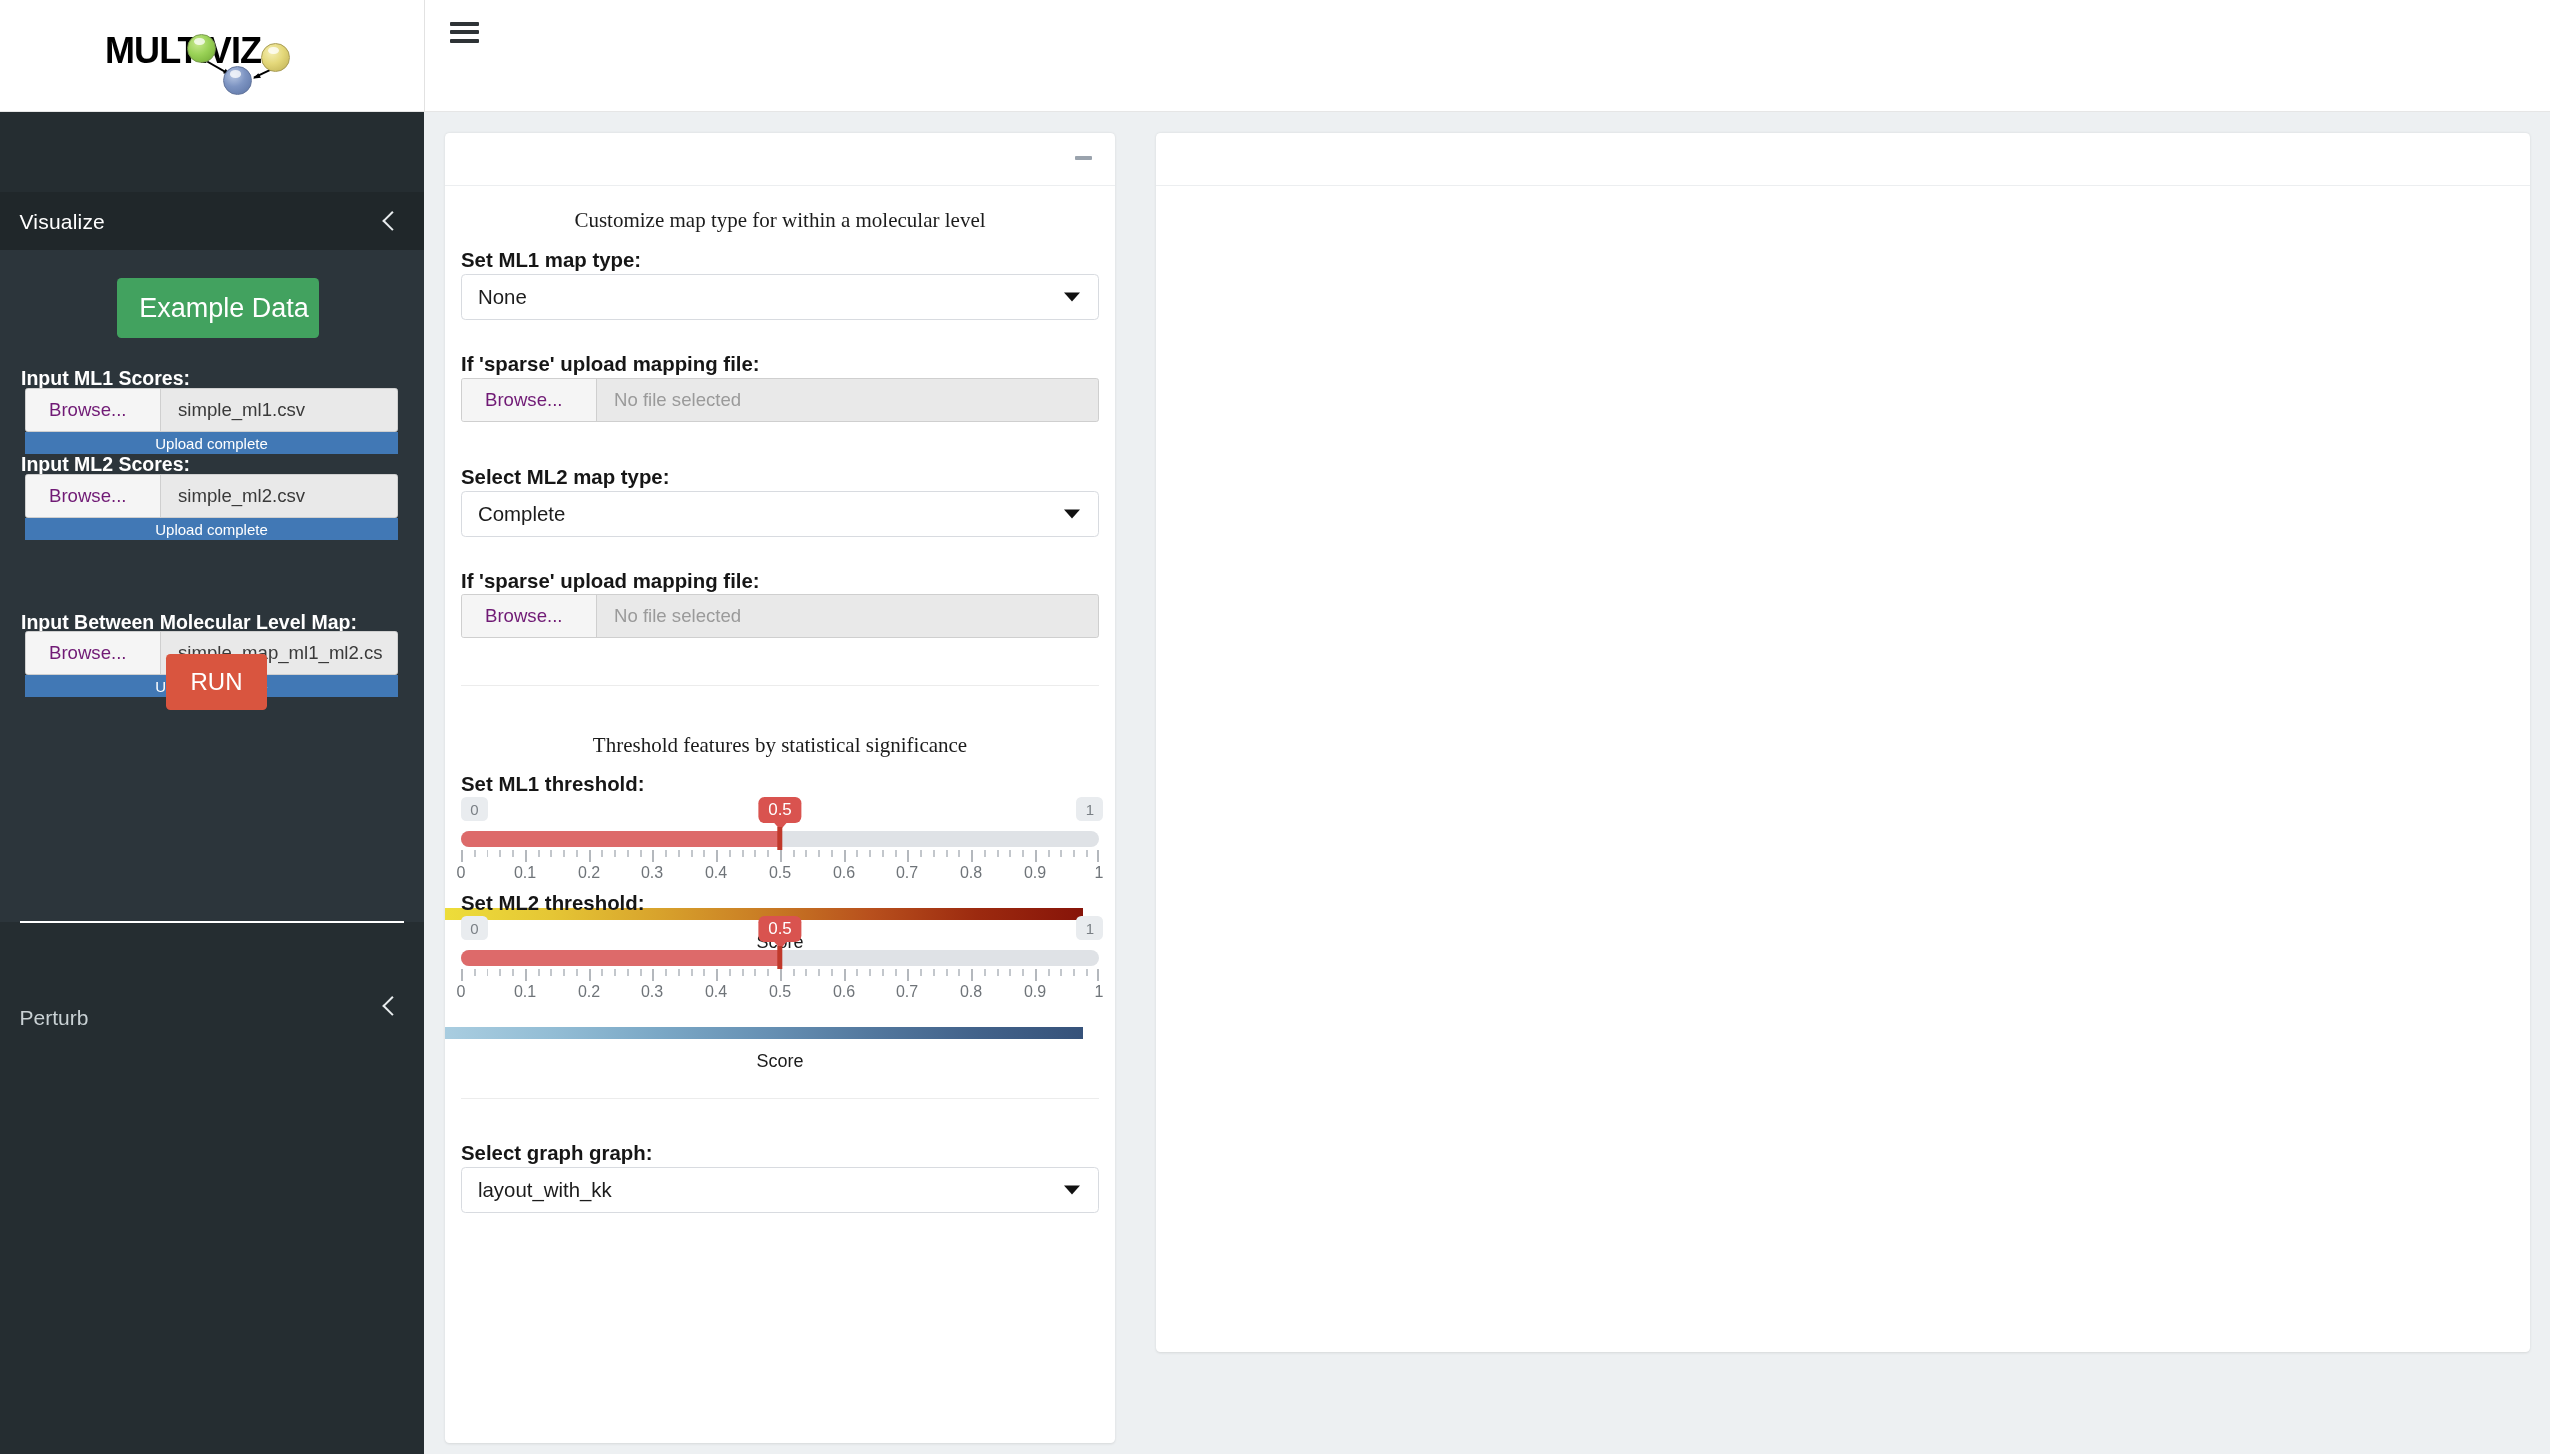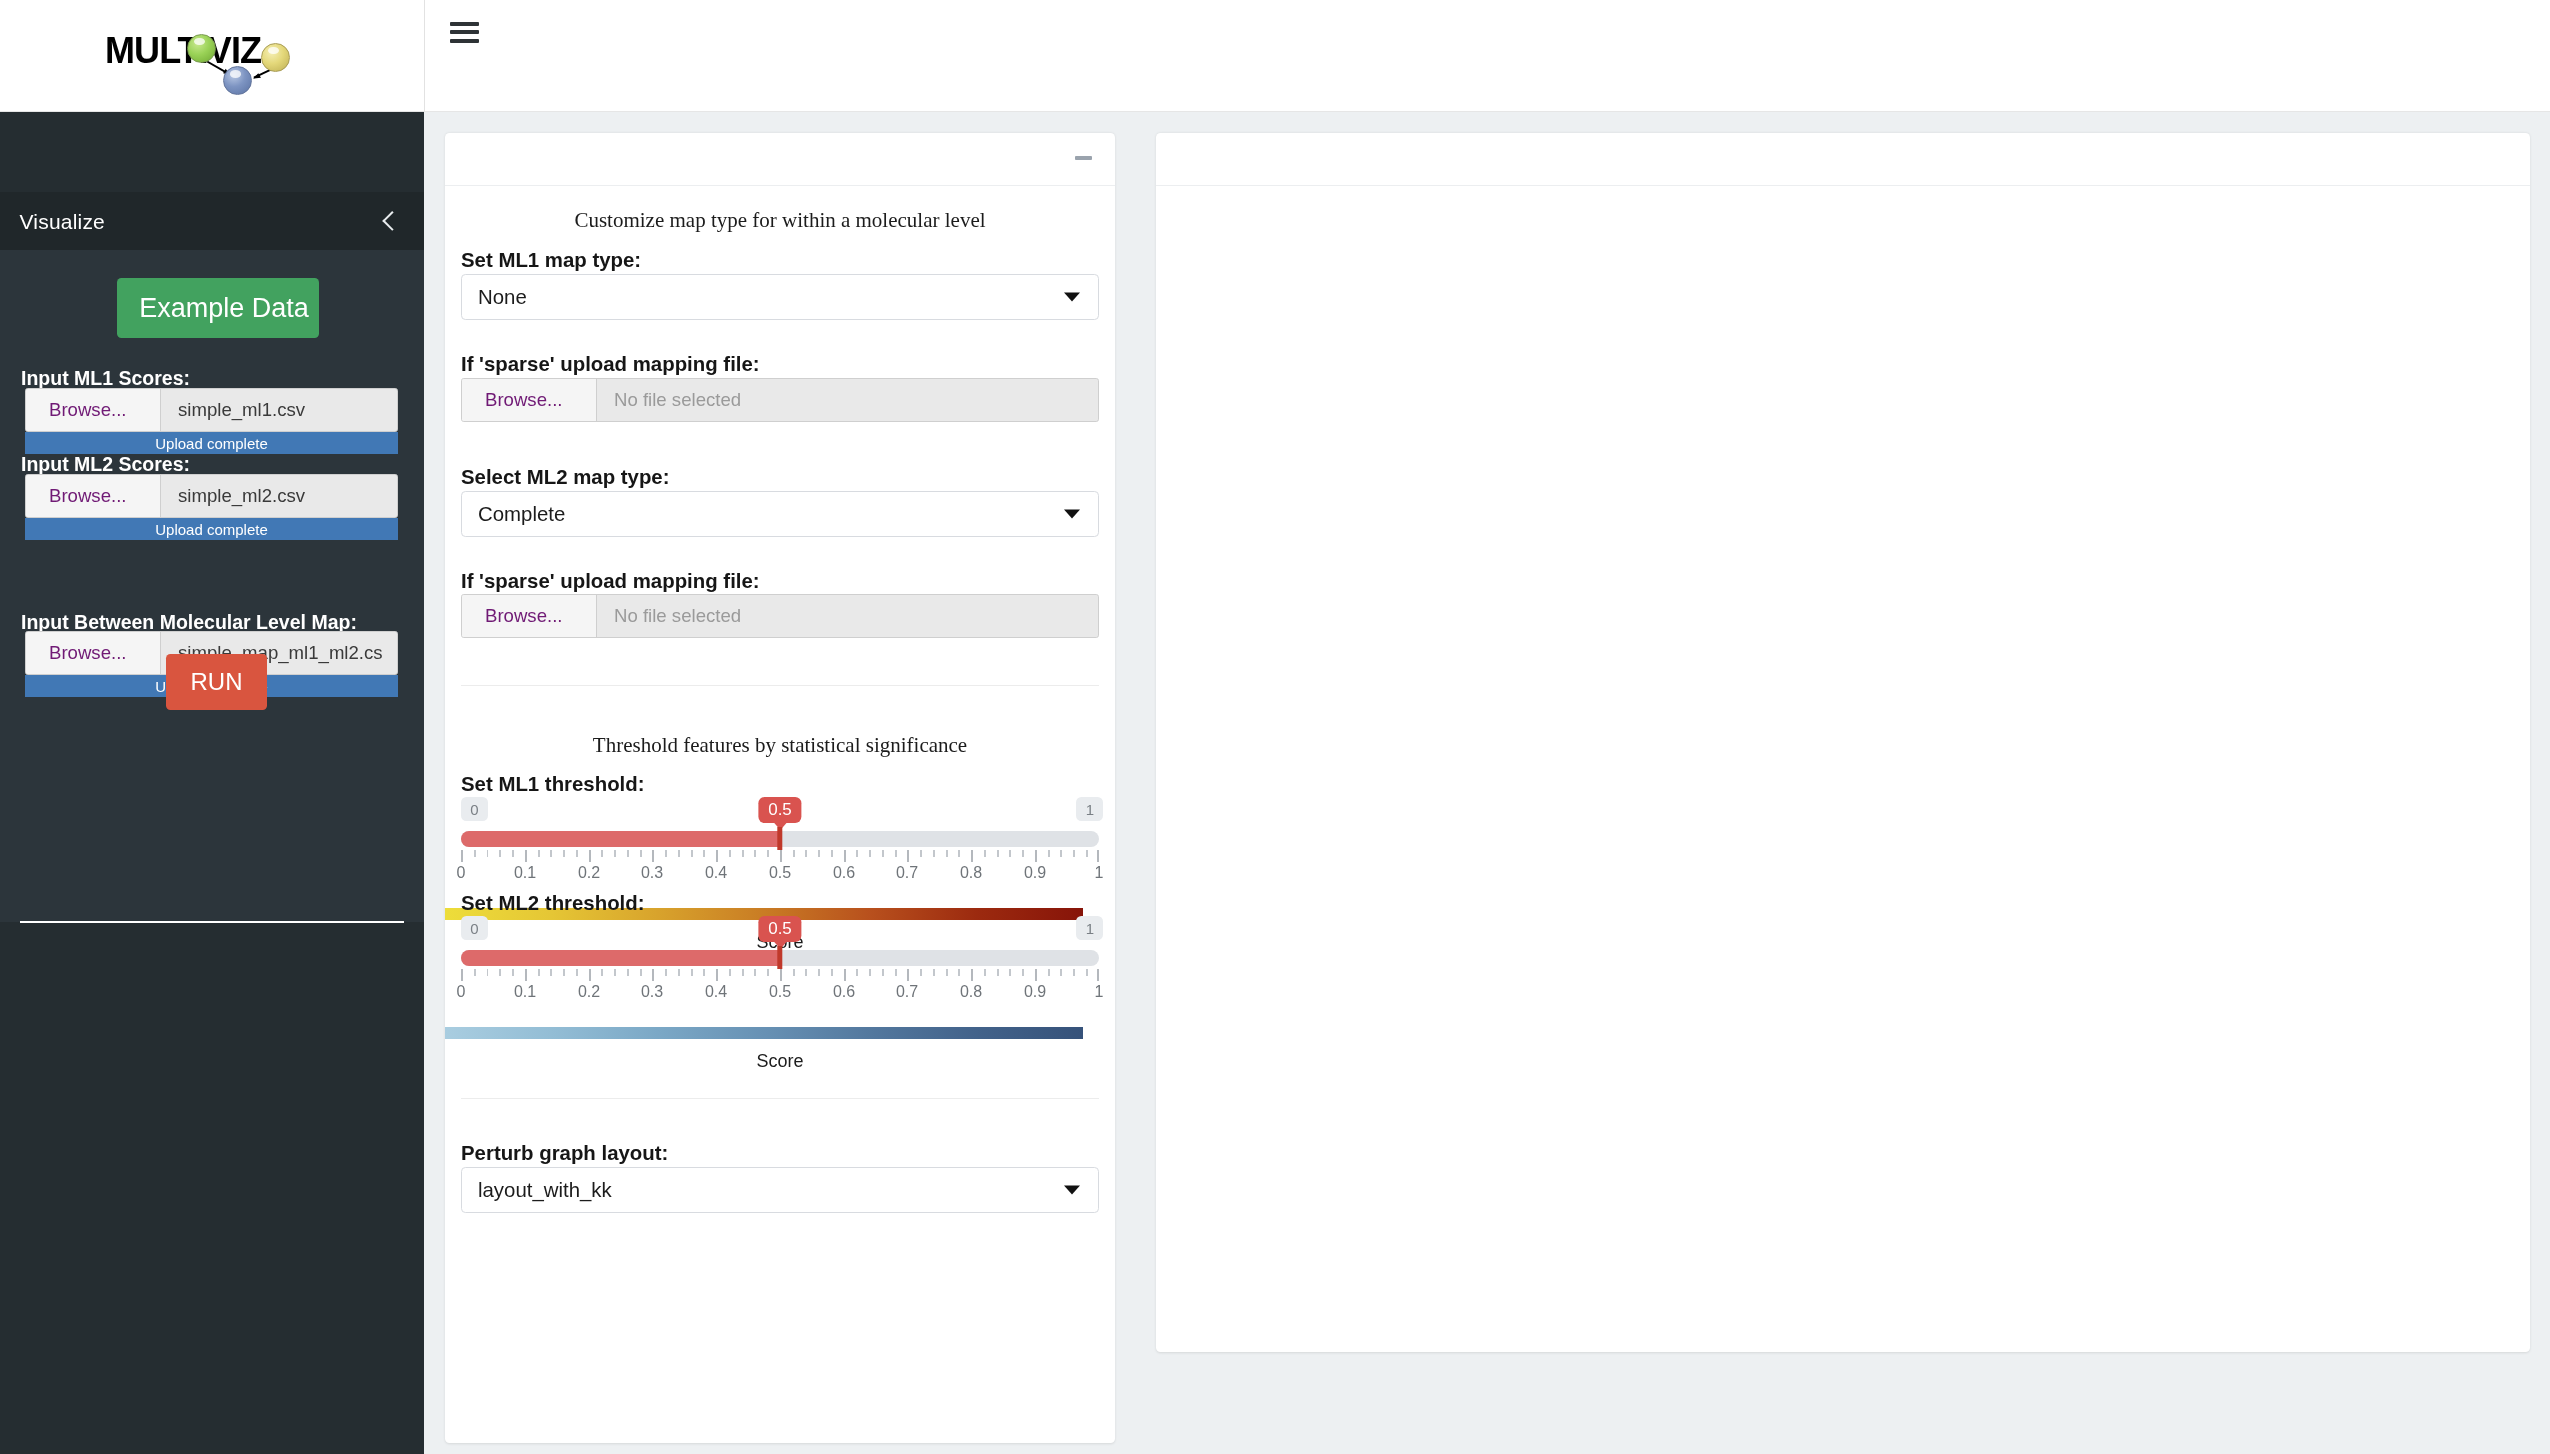--- a/index.html
+++ b/index.html
@@ -330,20 +330,24 @@
         <div class="file-btn">Browse...</div>
         <div class="file-name">simple_map_ml1_ml2.cs</div>
       </div>
       <div class="upload-bar" style="top:425px;">Upload complete</div>
 
       <button id="run-btn">RUN</button>
     </div>
 
     <div id="sb-divider"></div>
 
+    <div id="perturb-header">
+      <div id="perturb-title">Perturb</div>
+      <div class="chev" id="perturb-chev"></div>
+    </div>
   </div>
 
   <div id="topbar">
     <div id="topbar-sep"></div>
     <div id="hamburger">
       <span></span>
         <span></span>
         <span></span>
     </div>
   </div>
@@ -539,21 +543,21 @@
               <div class="tick-label" style="left: 510px;">0.8</div>
               <div class="tick-label" style="left: 574px;">0.9</div>
               <div class="tick-label" style="left: 638px;">1</div>
             </div>
         </div>
         <div class="colorbar" id="colorbar-1" style="top: 841px; background: linear-gradient(to right, rgb(169, 205, 224), rgb(147, 189, 213), rgb(123, 168, 198), rgb(103, 145, 180), rgb(83, 120, 158), rgb(66, 98, 138), rgb(54, 82, 122));"></div>
         <div class="colorbar-caption" style="left:16px; top:865px;">Score</div>
 
         <div class="hr-sep" style="top:912px;"></div>
 
-        <div class="form-label" style="top:956px;">Perturb graph layout:</div>
+        <div class="form-label" style="top:956px;">Select graph graph:</div>
         <div class="select-box" style="top:981px;">
           <span class="select-value">layout_with_kk</span>
           <span class="select-caret"></span>
         </div>
 
       </div>
     </div>
 
     <div class="panel" id="right-panel">
       <div class="panel-head"></div>

